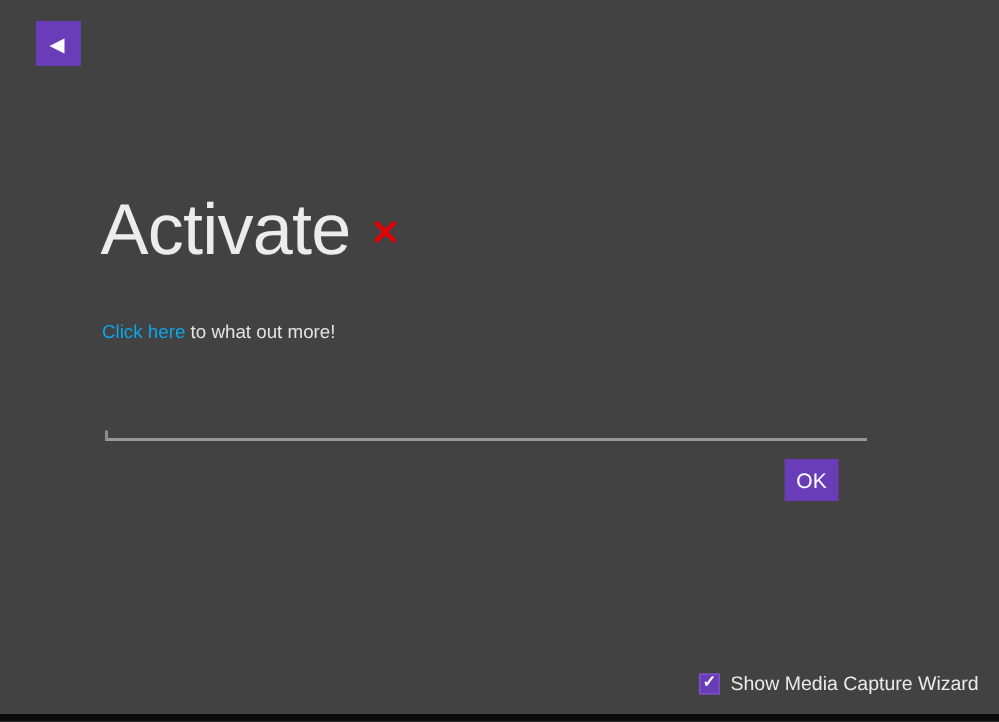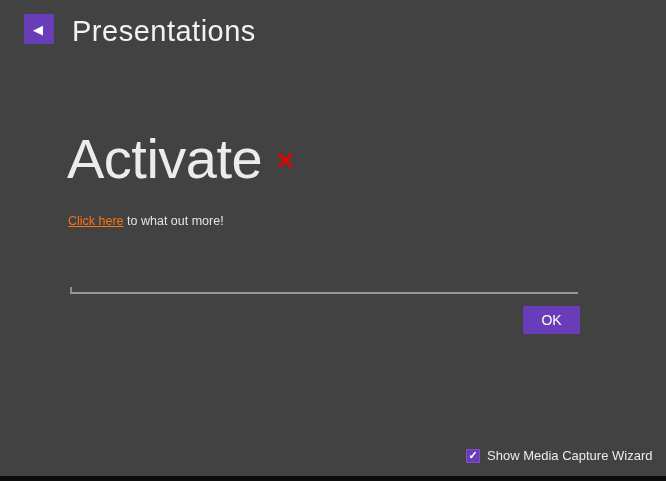--- a/index.html
+++ b/index.html
@@ -46,21 +46,21 @@
   }
 
   
   .activate-row {
     position: absolute;
     left: 67px; top: 126px;
     display: flex;
     align-items: center;
   }
   .activate-title {
-    font-size: 56px;
+    font-size: 48px;
     font-weight: 300;
     color: #ececec;
     letter-spacing: -0.5px;
     white-space: nowrap;
   }
   .activate-x {
     margin-left: 13px;
     margin-top: 4px;
     color: #dd0505;
     font-size: 24px;
@@ -77,22 +77,21 @@
     white-space: nowrap;
   }
   .info-line2 {
     position: absolute;
     left: 68px; top: 214px;
     font-size: 12.5px;
     color: #e3e3e3;
     white-space: nowrap;
   }
   .link {
-    color: #f97316;
-    text-decoration: underline;
+    color: #0ea5e9;
     cursor: pointer;
   }
 
   
   .code-input {
     position: absolute;
     left: 70px; top: 270px;
     width: 508px; height: 24px;
     background: transparent;
     border: none;
@@ -106,21 +105,21 @@
     position: absolute;
     left: 70px; top: 287px;
     width: 2px; height: 6px;
     background: #8d8d8d;
   }
 
   
   .ok-btn {
     position: absolute;
     left: 523px; top: 306px;
-    width: 57px; height: 28px;
+    width: 36px; height: 28px;
     background: #6a3db8;
     border: none;
     color: #ffffff;
     font-size: 14px;
     font-family: "Liberation Sans", sans-serif;
     cursor: pointer;
   }
 
   
   .wizard-check-row {
@@ -161,21 +160,20 @@
   }
 </style>
 </head>
 <body>
 
 <div class="app">
 
   <button class="back-btn">
     <span class="glyph">◀</span>
   </button>
-  <div class="header-title">Presentations</div>
 
   <div class="activate-row">
     <span class="activate-title">Activate</span>
     <span class="activate-x">✕</span>
   </div>
 
   <div class="info-line2">
     <span class="link">Click here</span><span> to what out more!</span>
   </div>
 

